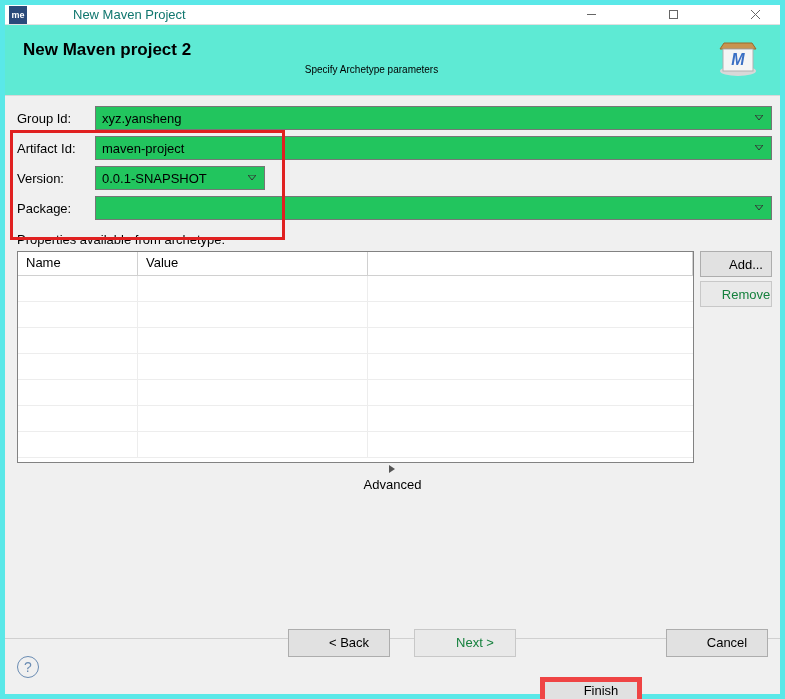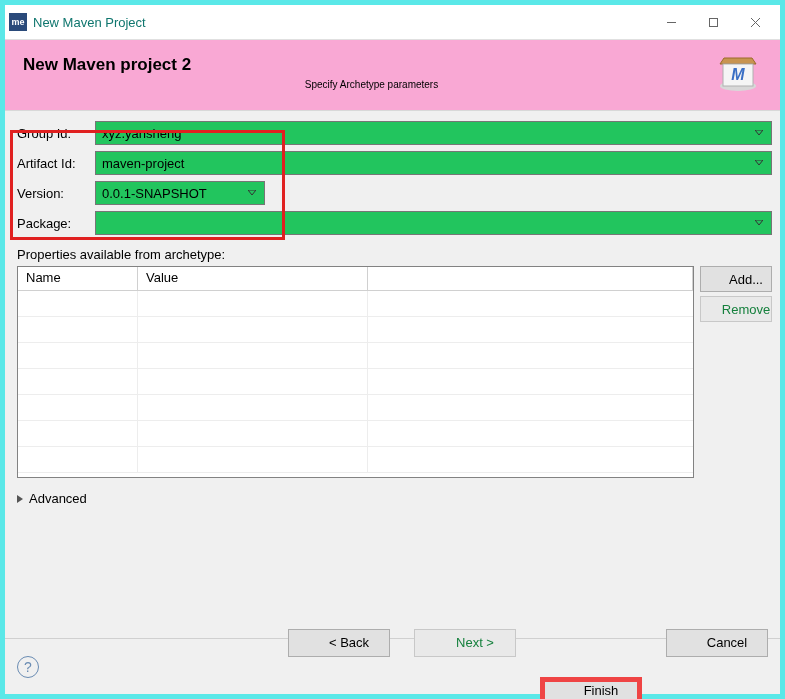--- a/index.html
+++ b/index.html
@@ -11,26 +11,27 @@
     color: #000;
   }
   .outer-frame {
     width: 785px;
     height: 699px;
     border: 5px solid #5ae8e8;
     background: #f0f0f0;
     position: relative;
   }
   .titlebar {
-    height: 35px;
+    height: 20px;
     background: #fff;
     display: flex;
     align-items: center;
     padding: 0 4px;
     border-bottom: 1px solid #e0e0e0;
+    gap: 40px;
   }
   .titlebar-icon {
     width: 18px;
     height: 18px;
     background: #2a4a7a;
     margin-right: 6px;
     display: inline-flex;
     align-items: center;
     justify-content: center;
     color: #fff;
@@ -44,21 +45,21 @@
   .winbtn {
     width: 42px;
     height: 28px;
     display: inline-flex;
     align-items: center;
     justify-content: center;
     color: #666;
   }
   .winbtn svg { width: 11px; height: 11px; }
   .header-banner {
-    background: #f9a8d4;
+    background: #5eead4;
     padding: 10px 18px 16px 18px;
     display: flex;
     align-items: center;
     border-bottom: 1px solid #d8d8d8;
   }
   .header-text { flex: 1; }
   .header-title {
     font-size: 17px;
     font-weight: bold;
     margin-bottom: 4px;
@@ -173,21 +174,22 @@
   }
   .btn.disabled {
     color: #15803d;
     background: #e9e9e9;
     border-color: #c8c8c8;
   }
   .advanced-row {
     display: flex;
     align-items: center;
     gap: 4px;
-    padding: 13px 4px;
+    padding: 2px 4px;
+    flex-direction: column;
   }
   .advanced-row .tri {
     width: 8px;
     display: inline-flex;
   }
   .footer {
     position: absolute;
     bottom: 0;
     left: 0;
     right: 0;

